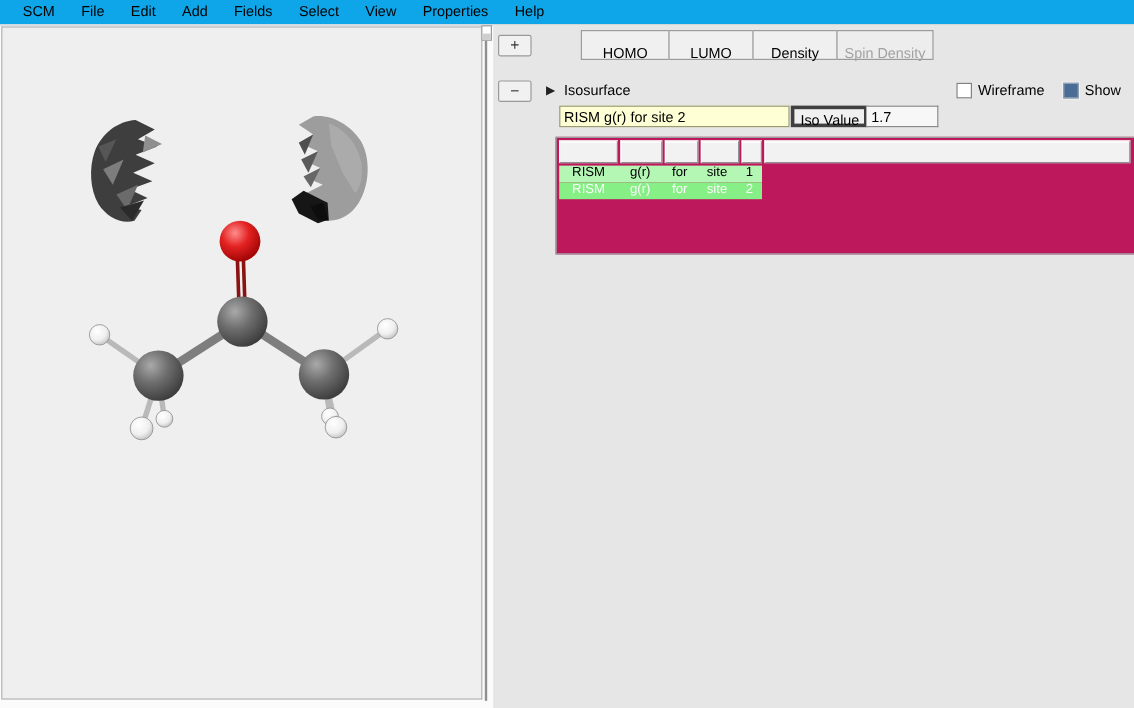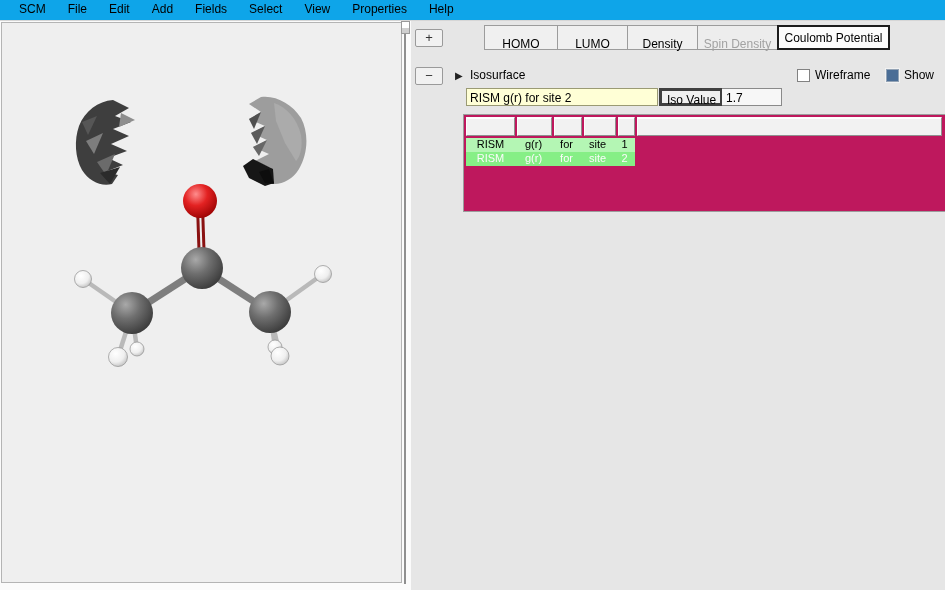--- a/index.html
+++ b/index.html
@@ -157,21 +157,20 @@
 <div class="rightpanel">
 
   <div class="sq-btn btn-plus">+</div>
   <div class="sq-btn btn-minus">−</div>
 
   <div class="tabs">
     <div class="tab" style="width:74px">HOMO</div>
     <div class="tab" style="width:71px">LUMO</div>
     <div class="tab" style="width:71px">Density</div>
     <div class="tab disabled" style="width:81px">Spin Density</div>
-    <div class="tab selected" style="width:113px">Coulomb Potential</div>
   </div>
 
   <span class="expander">▶</span>
   <span class="section-label">Isosurface</span>
 
   <span class="checkbox" style="left:386px"></span>
   <span class="checkrow-label" style="left:404px">Wireframe</span>
   <span class="checkbox filled" style="left:475px"></span>
   <span class="checkrow-label" style="left:493px">Show</span>
 

